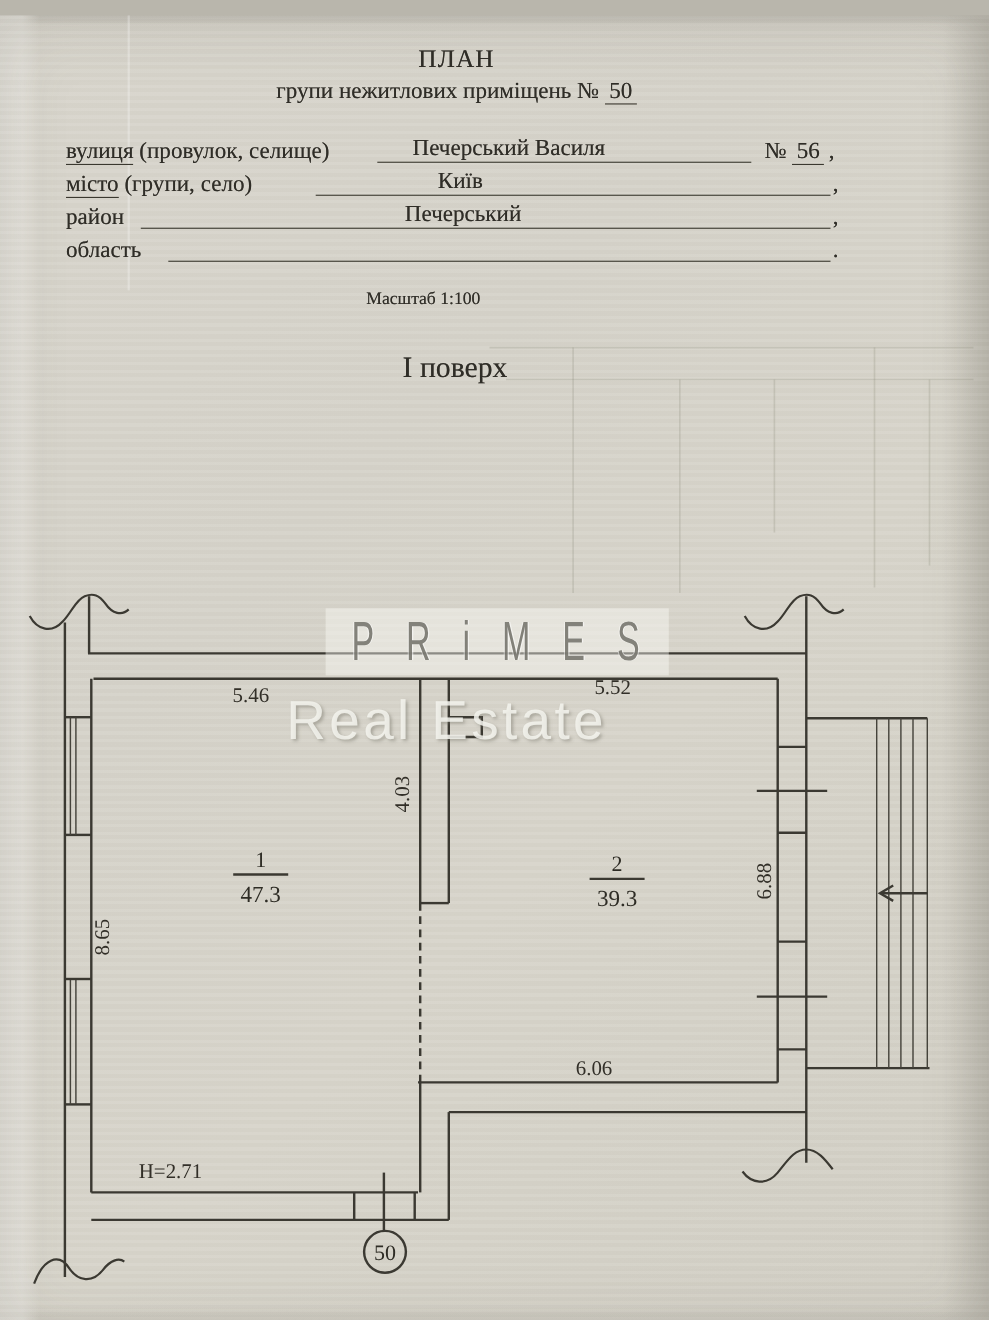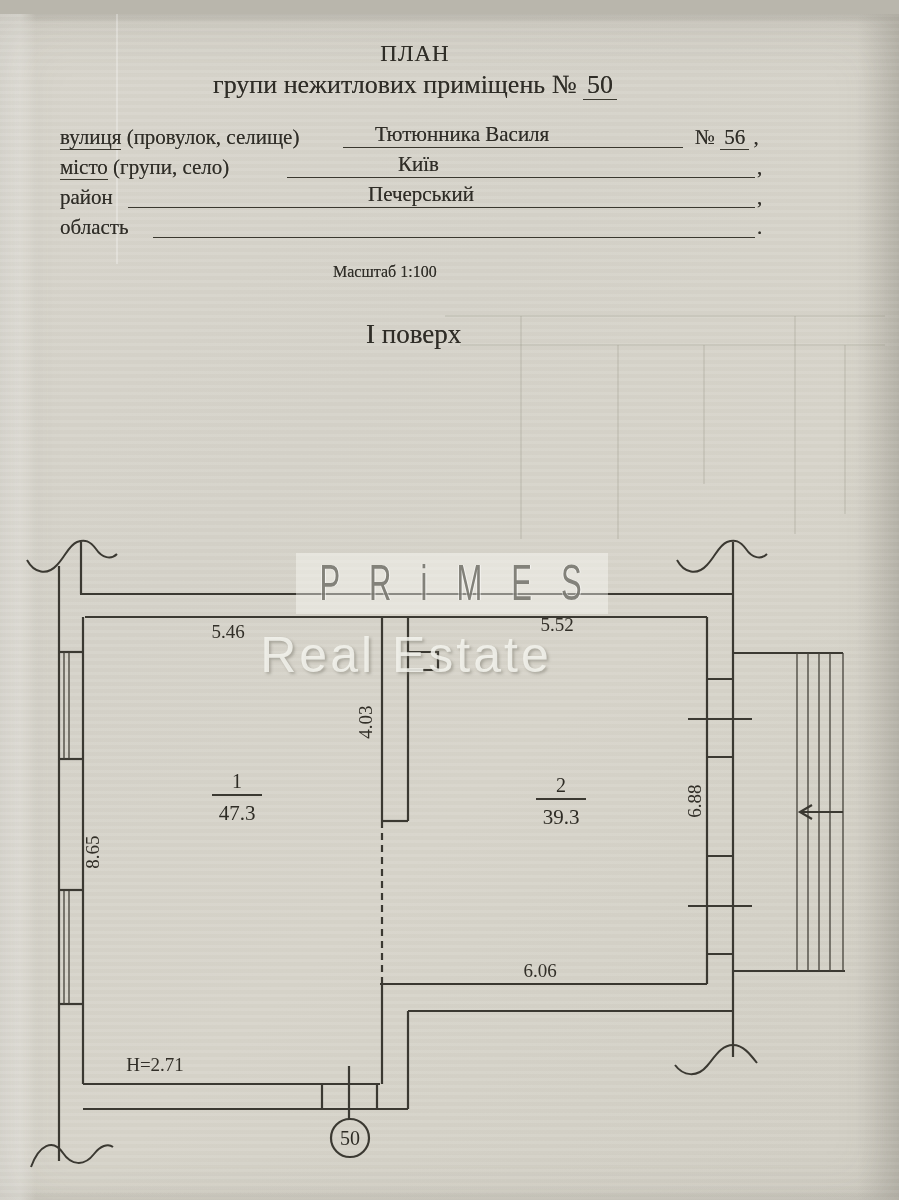--- a/index.html
+++ b/index.html
@@ -17,21 +17,21 @@
     box-shadow: inset 0 0 60px rgba(96,93,82,.22);
     margin-top: 14px;
   }
   .grain{position:absolute;inset:0;pointer-events:none;z-index:1;
     background:repeating-linear-gradient(180deg, rgba(255,255,255,.035) 0 3px, rgba(120,118,106,.03) 3px 7px);}
   .crease{position:absolute;top:0;left:116px;width:2px;height:250px;background:rgba(255,255,255,.28);z-index:1;}
 
   
   .hdr{position:absolute;left:0;width:830px;text-align:center;z-index:4;}
   .title{top:27px;font-size:23px;letter-spacing:1px;}
-  .subtitle{top:56px;font-size:26px;}
+  .subtitle{top:56px;font-size:21px;}
   .u{border-bottom:1.6px solid #3a382f;padding:0 4px;}
   .soft{text-shadow:0 0 .6px rgba(47,45,39,.65);}
 
   
   .frow{position:absolute;height:30px;font-size:21px;z-index:4;}
   .frow .lbl{position:absolute;left:60px;bottom:2px;white-space:nowrap;}
   .lbl-u{border-bottom:1.6px solid #3a382f;}
   .fill{position:absolute;bottom:4px;border-bottom:1.6px solid #3a382f;height:26px;}
   .fill .val{position:absolute;bottom:0;white-space:nowrap;}
   .punct{position:absolute;bottom:2px;}
@@ -75,21 +75,21 @@
 
   <div class="hdr title soft">ПЛАН</div>
   <div class="hdr subtitle soft">
     <span>групи нежитлових приміщень №</span>
     <span class="u">50</span>
   </div>
 
   <div class="frow row1 soft">
     <span class="lbl"><span class="lbl-u">вулиця</span><span> (провулок, селище)</span></span>
     <span class="fill">
-        <span class="val">Тютюнника Василя</span>
+        <span class="val">Печерський Василя</span>
       </span>
     <span class="numpart">
       <span>№</span>&nbsp;<span class="u">56</span> <span>,</span>
     </span>
   </div>
   <div class="frow row2 soft">
     <span class="lbl"><span class="lbl-u">місто</span><span> (групи, село)</span></span>
     <span class="fill">
         <span class="val">Київ</span>
       </span>

